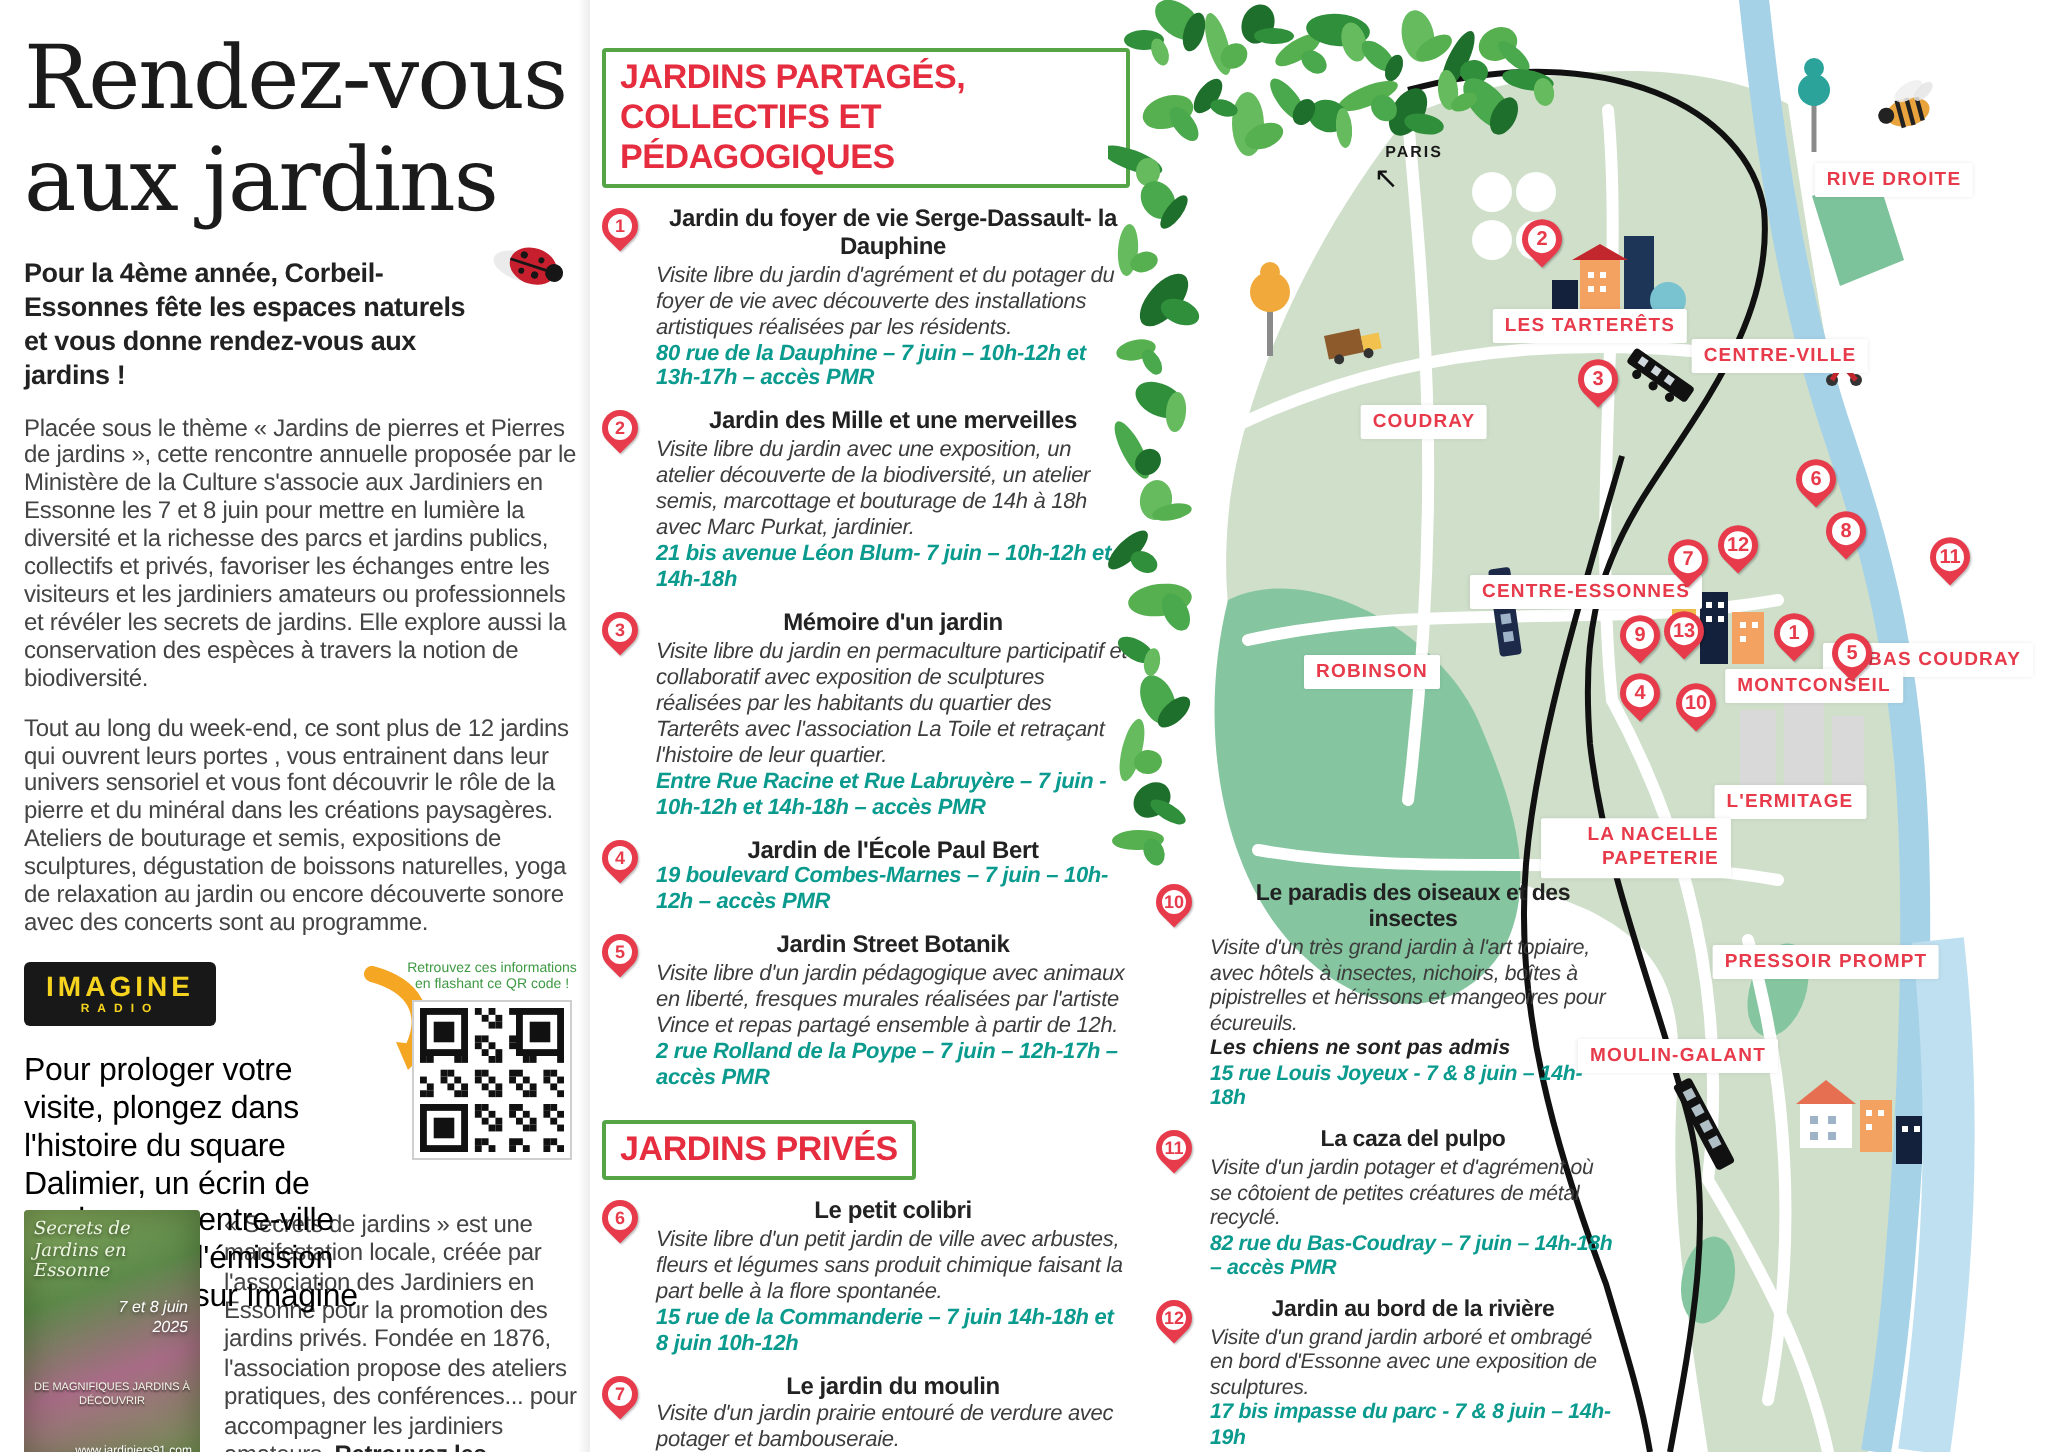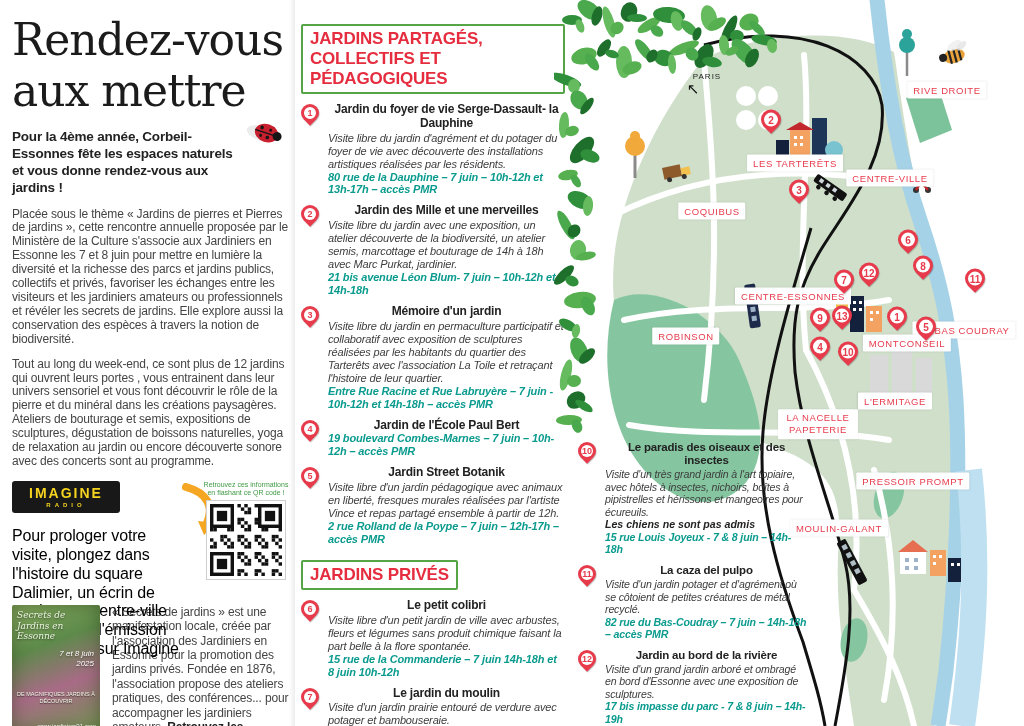--- a/index.html
+++ b/index.html
@@ -7,21 +7,21 @@
   body { font-family:"Liberation Sans", sans-serif; background:#fff; position:relative; overflow:hidden; color:#3a3a3a; }
 
   
   .left-col { position:absolute; left:12px; top:14px; width:280px; }
   .page-title { font-family:"DejaVu Serif", serif; font-size:44px; line-height:1.16; color:#1b1b1b; font-weight:500; letter-spacing:-1px; }
   .intro { margin-top:13px; font-weight:bold; font-size:13.5px; line-height:1.25; color:#222; width:228px; letter-spacing:-0.2px; }
   .para { margin-top:11px; font-size:12px; line-height:1.16; letter-spacing:-0.15px; color:#444; }
   .ladybug { position:absolute; right:6px; top:104px; }
 
   .radio-row { margin-top:12px; position:relative; height:110px; }
-  .radio-logo { width:108px; height:32px; background:#181818; border-radius:3px; display:flex; flex-direction:column; align-items:center; justify-content:center; }
+  .radio-logo { width:96px; height:32px; background:#181818; border-radius:3px; display:flex; flex-direction:column; align-items:center; justify-content:center; }
   .radio-logo .l1 { color:#f5d31f; font-weight:bold; font-size:14px; letter-spacing:2px; line-height:1; }
   .radio-logo .l2 { color:#f5d31f; font-weight:bold; font-size:6px; letter-spacing:4px; line-height:1; margin-top:2px; }
   .radio-text { margin-top:14px; font-size:16px; line-height:1.18; letter-spacing:-0.15px; width:168px; color:#000000; }
   .qr-zone { position:absolute; right:0; top:0; width:92px; text-align:center; }
   .qr-caption { font-size:7px; color:#3f9a44; line-height:1.2; margin-bottom:2px; }
   .qr-box { width:80px; height:80px; margin:0 auto; border:1px solid #cfcfcf; padding:3px; background:#fff; }
   .orange-arrow { position:absolute; left:168px; top:2px; }
 
   .secrets-row { margin-top:14px; display:flex; gap:12px; }
   .poster { width:88px; height:128px; border-radius:2px; flex:none; position:relative; overflow:hidden;
@@ -48,33 +48,33 @@
   .ititle { font-weight:bold; font-size:12px; line-height:1.15; color:#222; letter-spacing:-0.2px;text-align:center; }
   .idesc { font-style:italic; font-size:11px; line-height:1.18; color:#3d3d3d; letter-spacing:-0.15px; margin-top:1px; }
   .inote { font-style:italic; font-weight:bold; font-size:11px; line-height:1.18; color:#222; }
   .iaddr { font-style:italic; font-weight:bold; font-size:11px; line-height:1.18; color:#0a9b8e; letter-spacing:-0.15px; }
   .right-col .ititle { font-size:11.5px; }
   .right-col .idesc, .right-col .iaddr, .right-col .inote { font-size:10.6px; }
 
   
   .map { position:absolute; left:554px; top:0; width:470px; height:726px; }
   .map svg { position:absolute; left:0; top:0; }
-  .map-label { position:absolute; transform:translate(-50%,-50%); background:#fff; color:#e73b4c; font-weight:normal; font-size:9.5px; letter-spacing:.6px; padding:3px 6px; white-space:nowrap; border-radius:1px; box-shadow:0 0 2px rgba(0,0,0,.08); z-index:4; }
+  .map-label { position:absolute; transform:translate(-50%,-50%); background:#fff; color:#e73b4c; font-weight:bold; font-size:9.5px; letter-spacing:.6px; padding:3px 6px; white-space:nowrap; border-radius:1px; box-shadow:0 0 2px rgba(0,0,0,.08); z-index:4; }
   .map-label.plain { background:transparent; color:#1a1a1a; font-size:8px; letter-spacing:1px; box-shadow:none; }
-  .map-label.wrap { white-space:normal; width:80px; text-align:center; line-height:1.25; }
+  .map-label.wrap { white-space:normal; width:95px; text-align:right; line-height:1.25; }
   .paris-arrow { position:absolute; transform:translate(-50%,-50%); color:#111; font-size:15px; z-index:4; }
   .map-pin-pos { position:absolute; transform:translate(-50%,-92%); z-index:4; }
   .map-pin-pos .pin { width:20px; height:20px; }
   .map-pin-pos .pin b { font-size:10px; }
 </style>
 </head>
 <body>
 
 <div class="left-col">
-  <h1 class="page-title">Rendez-vous aux mettre</h1>
+  <h1 class="page-title">Rendez-vous aux jardins</h1>
   <p class="intro">Pour la 4ème année, Corbeil-Essonnes fête les espaces naturels et vous donne rendez-vous aux jardins !</p>
 
   <svg class="ladybug" width="40" height="34" viewBox="0 0 40 34">
     <g transform="rotate(18 20 17)">
       <ellipse cx="14" cy="17" rx="14" ry="7" fill="#d8d8d8" opacity=".5"></ellipse>
       <ellipse cx="20" cy="15" rx="12" ry="9" fill="#c81f2e"></ellipse>
       <circle cx="31" cy="15" r="4.5" fill="#161616"></circle>
       <line x1="8" y1="15" x2="28" y2="15" stroke="#161616" stroke-width="1.4"></line>
       <circle cx="14" cy="11" r="1.8" fill="#161616"></circle>
         <circle cx="22" cy="19" r="1.8" fill="#161616"></circle>
@@ -566,21 +566,21 @@
         <ellipse cx="23" cy="426" rx="7" ry="5" fill="#4aa84d" transform="rotate(68 23 426)"></ellipse>
       </g>
   </svg>
 
   <span class="paris-arrow" style="left:139px; top:89px">↖</span>
   <div id="map-labels">
       <span class="map-label plain" style="left: 153px; top: 76px;">PARIS</span>
       <span class="map-label" style="left: 393px; top: 90px;">RIVE DROITE</span>
       <span class="map-label" style="left: 241px; top: 163px;">LES TARTERÊTS</span>
       <span class="map-label" style="left: 336px; top: 178px;">CENTRE-VILLE</span>
-      <span class="map-label" style="left: 158px; top: 211px;">COQUIBUS</span>
+      <span class="map-label" style="left: 158px; top: 211px;">COUDRAY</span>
       <span class="map-label" style="left: 239px; top: 296px;">CENTRE-ESSONNES</span>
       <span class="map-label" style="left: 410px; top: 297px; margin-top: 33px;">LE BAS COUDRAY</span>
       <span class="map-label" style="left: 132px; top: 336px;">ROBINSON</span>
       <span class="map-label" style="left: 353px; top: 343px;">MONTCONSEIL</span>
       <span class="map-label" style="left: 341px; top: 401px;">L'ERMITAGE</span>
       <span class="map-label wrap" style="left: 264px; top: 424px;">LA NACELLE PAPETERIE</span>
       <span class="map-label" style="left: 359px; top: 481px;">PRESSOIR PROMPT</span>
       <span class="map-label" style="left: 285px; top: 528px;">MOULIN-GALANT</span>
     </div>
   <div id="map-pins">

